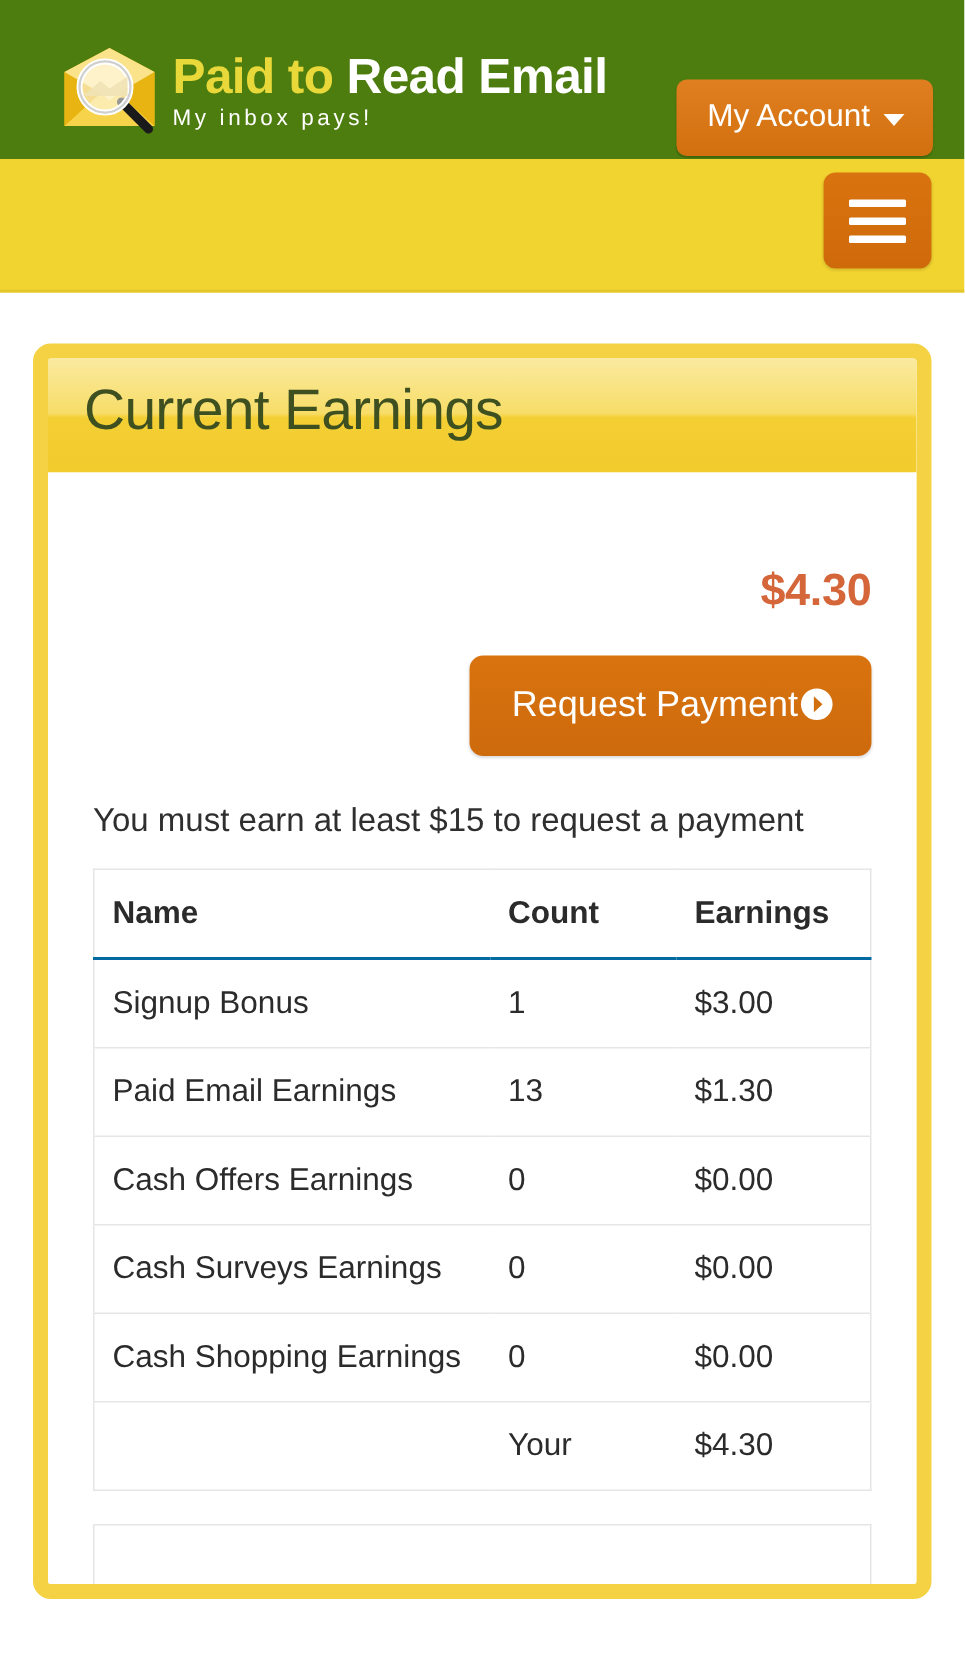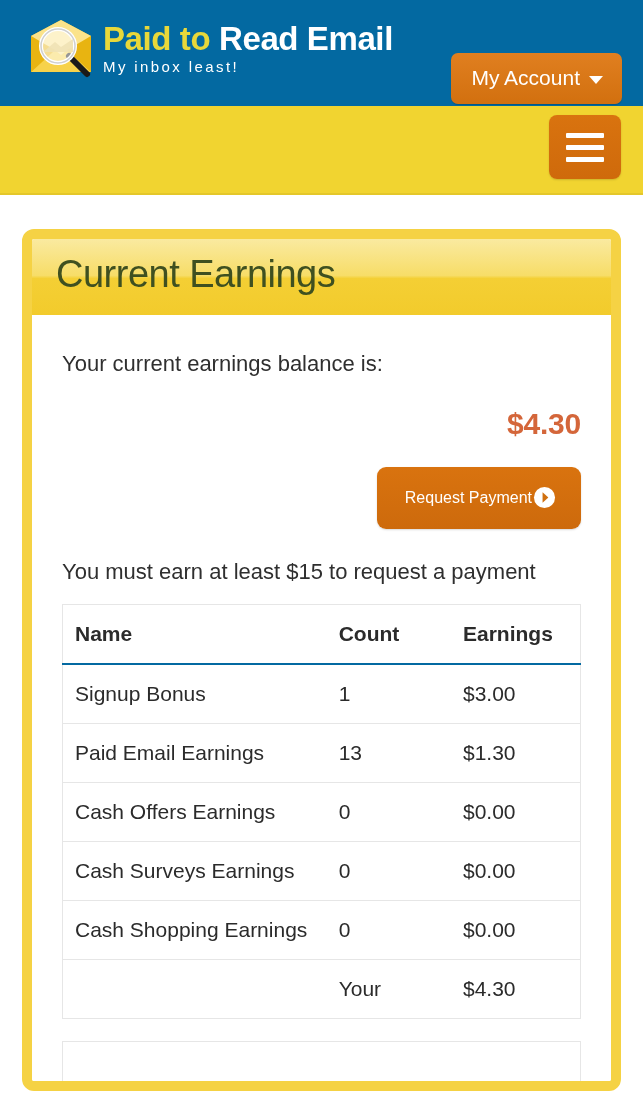--- a/index.html
+++ b/index.html
@@ -9,24 +9,24 @@
     height: 1120px;
     overflow: hidden;
     background: #ffffff;
     font-family: "Liberation Sans", sans-serif;
   }
 
   
   #top-header {
     position: relative;
     height: 106px;
-    background: #0369a1;
+    background: #4d7c0f;
     display: flex;
     align-items: flex-start;
-    padding: 0;
+    padding: 12px;
   }
 
   #brand {
     display: flex;
     align-items: flex-start;
     padding-left: 25px;
     padding-top: 14px;
   }
 
   #brand-logo {
@@ -168,21 +168,21 @@
     display: flex;
     justify-content: flex-end;
     padding-top: 26px;
   }
 
   #request-payment-button {
     background: linear-gradient(to bottom, #d9730f 0%, #cd6a0c 100%);
     border: none;
     border-radius: 9px;
     color: #ffffff;
-    font-size: 16px;
+    font-size: 24px;
     font-family: "Liberation Sans", sans-serif;
     padding: 19px 25px 20px 28px;
     display: inline-flex;
     align-items: center;
     cursor: pointer;
     box-shadow: 0 1px 2px rgba(0,0,0,0.15);
     margin-left: 24px;
   }
 
   #chevron-right-circle-icon {
@@ -254,21 +254,21 @@
 
       <line x1="44" y1="40" x2="62" y2="58" stroke="#1a1a1a" stroke-width="6" stroke-linecap="round"></line>
 
       <circle cx="33" cy="30" r="17" fill="#ffffff" fill-opacity="0.55" stroke="#ffffff" stroke-width="4"></circle>
       <circle cx="33" cy="30" r="17" fill="none" stroke="#cfcfcf" stroke-width="1.5"></circle>
       <path d="M18 36 L30 26 L36 31 L48 23 L48 36 Z" fill="#efe2b5" fill-opacity="0.9"></path>
     </svg>
 
     <div id="brand-text">
       <div id="brand-title"><span class="w1">Paid to</span> <span class="w2">Read Email</span></div>
-      <div id="brand-tagline">My inbox least!</div>
+      <div id="brand-tagline">My inbox pays!</div>
     </div>
   </div>
 
   <button id="my-account-button">
     <span>My Account</span>
     <span id="caret-down-icon"></span>
   </button>
 </div>
 
 <div id="nav-bar">
@@ -282,21 +282,20 @@
 <div id="page-body">
 
   <div id="earnings-panel">
 
     <div id="panel-heading">
       <div id="panel-title">Current Earnings</div>
     </div>
 
     <div id="panel-body">
 
-      <div id="balance-label">Your current earnings balance is:</div>
 
       <div id="balance-amount-row">
         <span id="balance-amount">$4.30</span>
       </div>
 
       <div id="request-payment-row">
         <button id="request-payment-button">
           <span>Request Payment</span>
           <svg id="chevron-right-circle-icon" viewBox="0 0 24 24">
             <circle cx="12" cy="12" r="11" fill="#ffffff"></circle>

